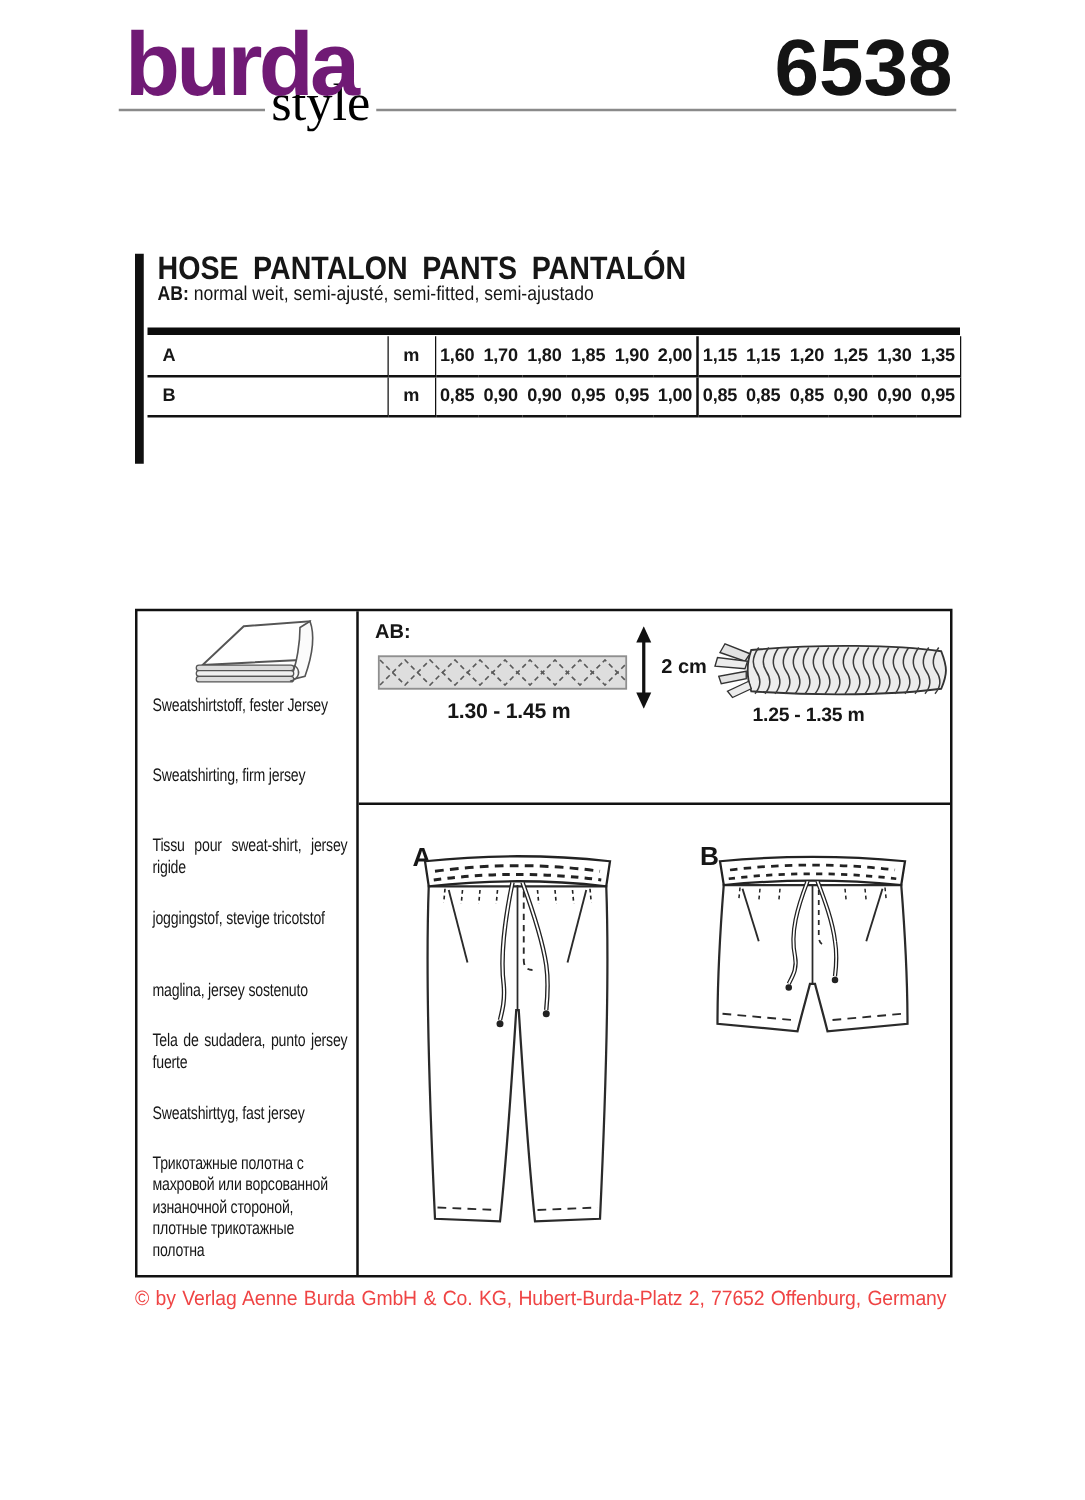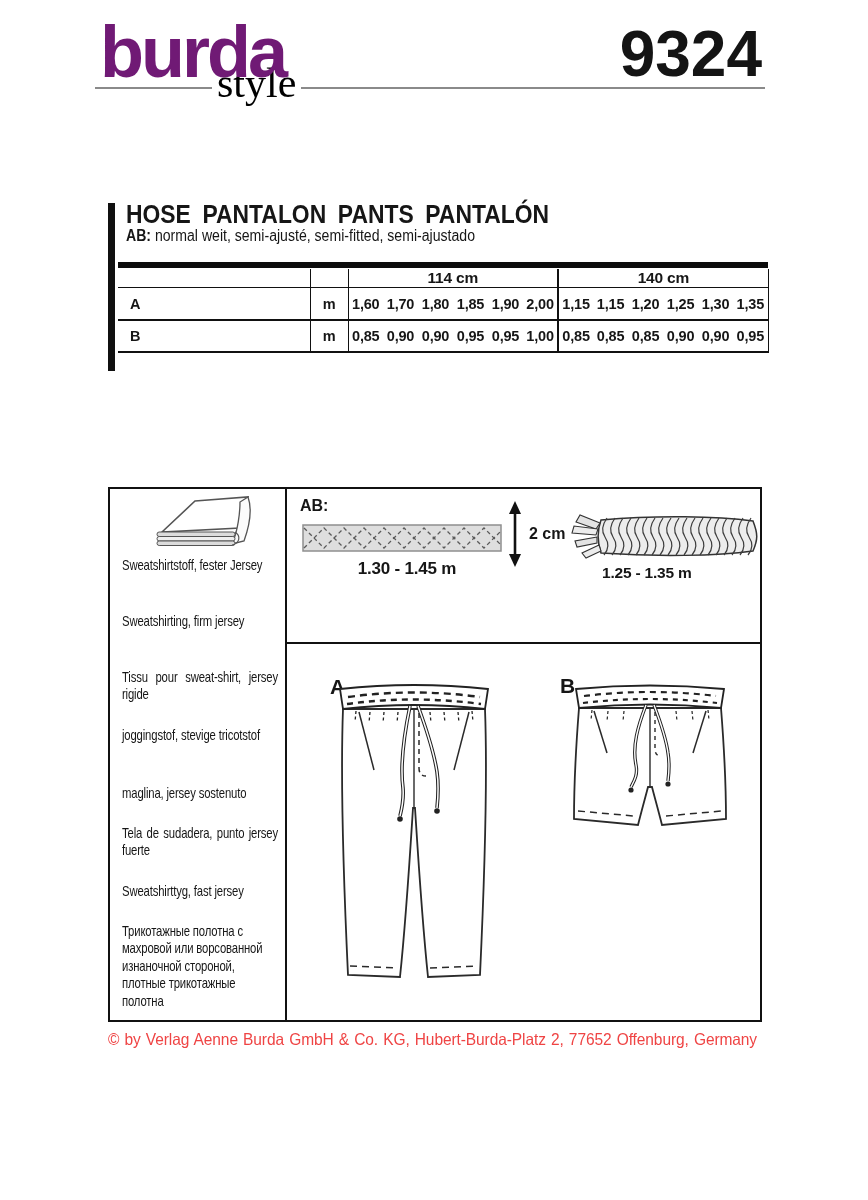--- a/index.html
+++ b/index.html
@@ -68,21 +68,21 @@
   
   #footer{left:108px;top:1030px;width:660px;font-size:16.5px;color:#ef4444;white-space:nowrap;}
   #footer .cnd{display:inline-block;transform:scaleX(.94);transform-origin:0 0;letter-spacing:-.1px;word-spacing:1px;}
 </style>
 </head>
 <body>
 
 <div class="abs" id="brand">burda</div>
 <div class="abs" id="brand-line"></div>
 <div class="abs" id="brand-sub">style</div>
-<div class="abs" id="pattern-number">9324</div>
+<div class="abs" id="pattern-number">6538</div>
 
 <div class="abs" id="title-bar"></div>
 <div class="abs" id="title-main">
   <span class="cnd">HOSE  PANTALON  PANTS  PANTALÓN</span>
 </div>
 <div class="abs" id="title-sub">
   <span class="cnd"><span class="bold">AB:</span><span> normal weit, semi-ajusté, semi-fitted, semi-ajustado</span></span>
 </div>
 
 <div class="abs" id="table-topbar"></div>
@@ -97,26 +97,20 @@
       <col style="width:35px">
       <col style="width:35px">
     <col style="width:35px">
       <col style="width:35px">
       <col style="width:35px">
       <col style="width:35px">
       <col style="width:35px">
       <col style="width:35px">
   </colgroup>
   <tbody>
-      <tr class="cm-row">
-    <td class="lblcell"></td>
-    <td class="v1"></td>
-    <td class="v1" colspan="6">114 cm</td>
-    <td class="v2 vr" colspan="6">140 cm</td>
-  </tr>
   <tr class="a-row">
     <td class="lblcell" style="padding-left:12px">A</td>
     <td class="v1">m</td>
     <td class="v1">1,60</td>
     <td>1,70</td>
     <td>1,80</td>
     <td>1,85</td>
     <td>1,90</td>
     <td>2,00</td>
     <td class="v2">1,15</td>

